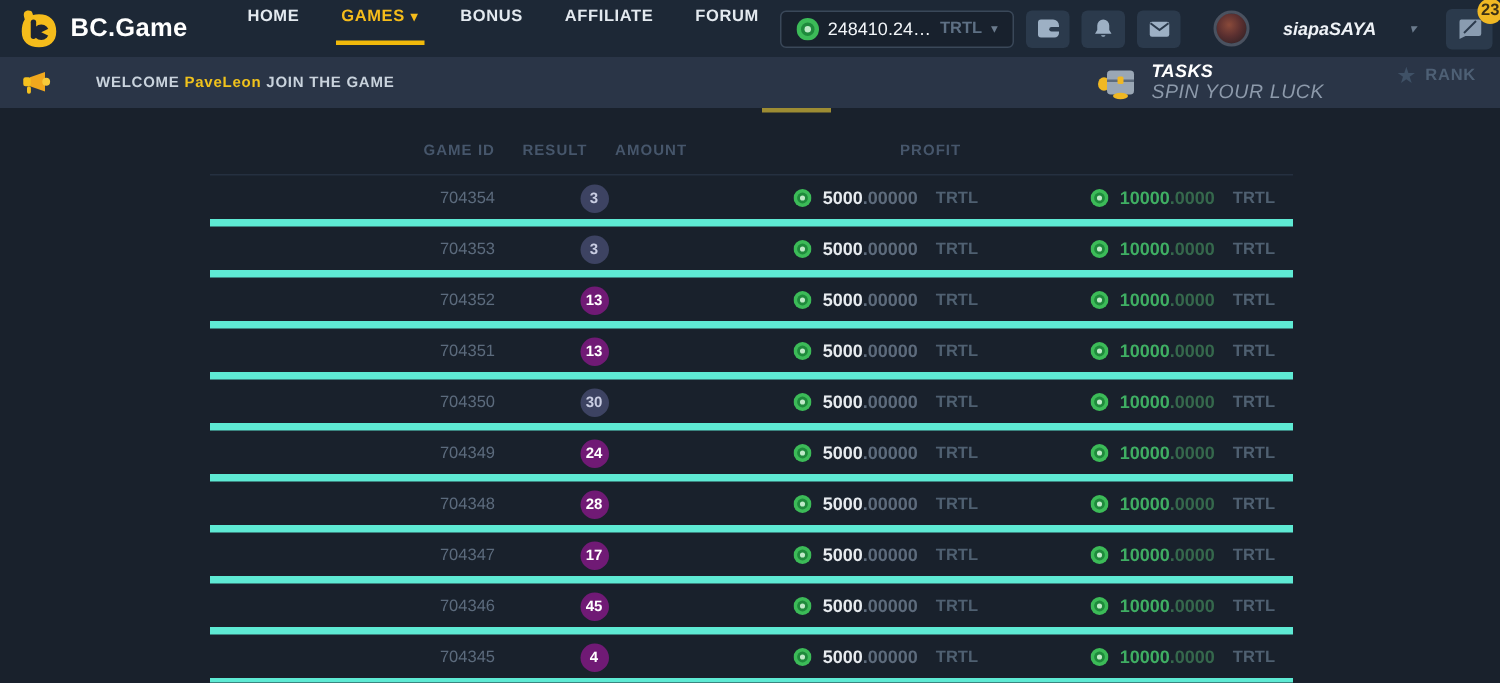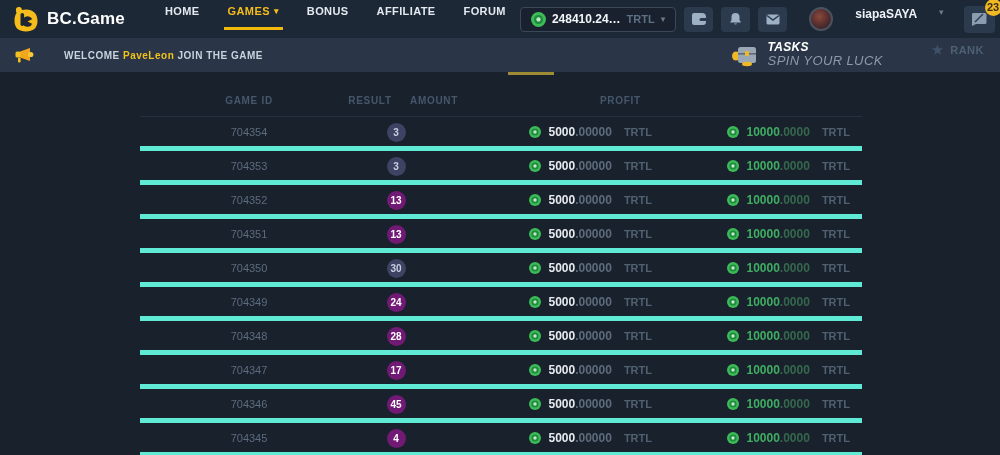--- a/index.html
+++ b/index.html
@@ -24,27 +24,27 @@
   .nav .nav-item.active::after{
     content:""; position:absolute; left:10px; right:10px; bottom:0; height:3px; background:#f0b90b;
   }
   .caret{ font-size:9px; color:#6b7b8d; }
   .nav .active .caret{ color:#f5bc1b; }
   .top-right{ margin-left:auto; margin-right:12px; display:flex; align-items:center; gap:8px; }
   .balance-pill{
     display:flex; align-items:center; gap:6px; height:25px; padding:0 10px;
     background:#18212d; border:1px solid #3a4859; border-radius:4px; cursor:pointer;
   }
-  .balance-amt{ font-size:12px; font-weight:bold; color:#f2f5f8; }
+  .balance-amt{ font-size:12px; font-weight:normal; color:#f2f5f8; }
   .balance-cur{ font-size:11px; font-weight:bold; color:#5e7084; }
   .icon-btn{
     width:29px; height:25px; background:#2b3a4c; border-radius:4px; border:none;
     display:flex; align-items:center; justify-content:center; cursor:pointer;
   }
-  .user-group{ display:flex; gap:22px; margin-left:14px; cursor:pointer; }
+  .user-group{ display:flex; align-items:center; gap:22px; margin-left:14px; cursor:pointer;font-style:italic; }
   .avatar{
     width:24px; height:24px; border-radius:50%;
     background: radial-gradient(circle at 42% 38%, #8a4a3a 0%, #5c3030 45%, #241d22 100%);
     border:2px solid #4a5260;
   }
   .username{ font-size:12px; font-weight:bold; color:#eef2f6; }
   .chat-btn{ position:relative; margin-left:12px; width:31px; height:27px; }
   .chat-badge{
     position:absolute; top:-7px; right:-7px; width:17px; height:17px; border-radius:50%;
     background:#f0b824; color:#3c3115; font-size:11px; font-weight:bold;
@@ -63,21 +63,21 @@
   .rank{ display:flex; align-items:center; gap:6px; margin-left:48px; cursor:pointer; }
   .rank .star{ font-size:15px; color:#3f5166; }
   .rank-label{ font-size:11px; font-weight:bold; color:#4e6075; letter-spacing:.5px; }
   
   .main{ position:relative; height:383px; background:#19212c; }
   .tab-dash{ position:absolute; left:508px; top:0; width:46px; height:3px; background:#9d8c33; }
   .table{ margin-left:140px; width:722px; padding-top:13px; }
   .grid{ display:grid; grid-template-columns:190px 80px 190px 172px 90px; align-items:center; }
   .thead{ height:32px; border-bottom:1px solid #253040; }
   .th{ font-size:10px; font-weight:bold; letter-spacing:.7px; color:#46566b; }
-  .c1{ padding-left:28px; text-align:center; }
+  .c1{ padding-left:28px; text-align:right; }
   .c2{ text-align:center; }
   .c3, .c4{ text-align:left; }
   .row{ height:34px; border-bottom:5px solid #5eead4; cursor:pointer;gap:26px; }
   .gid{ font-size:11px; color:#5c6b7d; }
   .badge{
     display:inline-flex; align-items:center; justify-content:center;
     width:19px; height:19px; border-radius:50%; font-size:10px; font-weight:bold;
   }
   .badge-red{ background:#701a75; color:#ffffff; }
   .badge-navy{ background:#3d4362; color:#c9cde2; }

